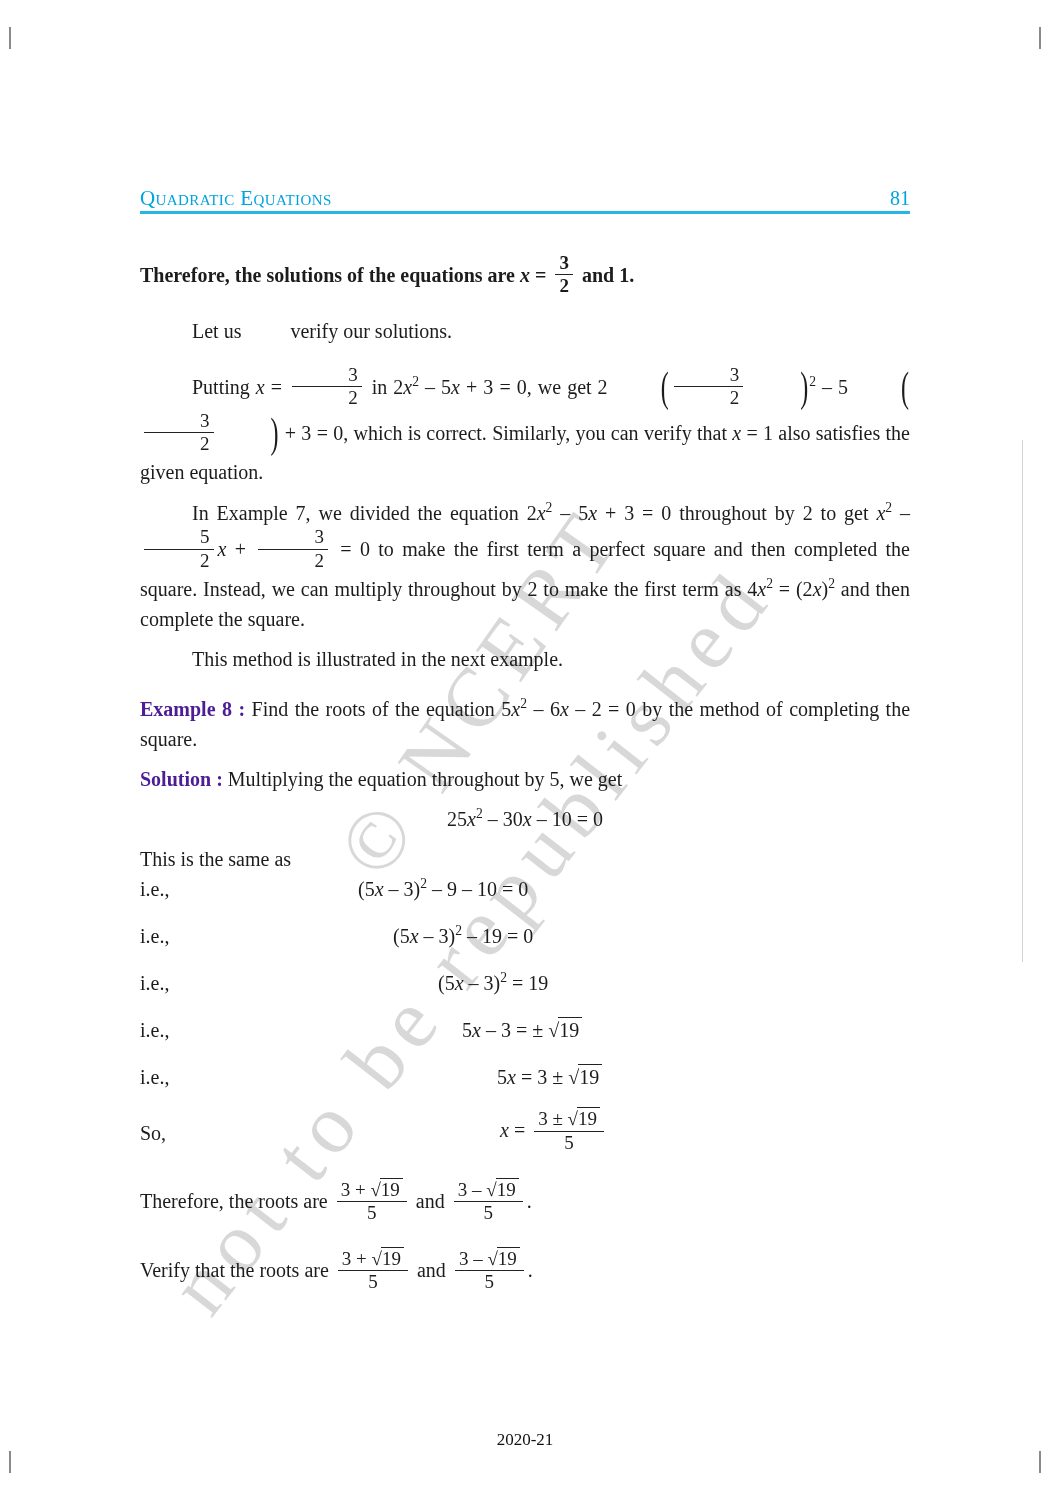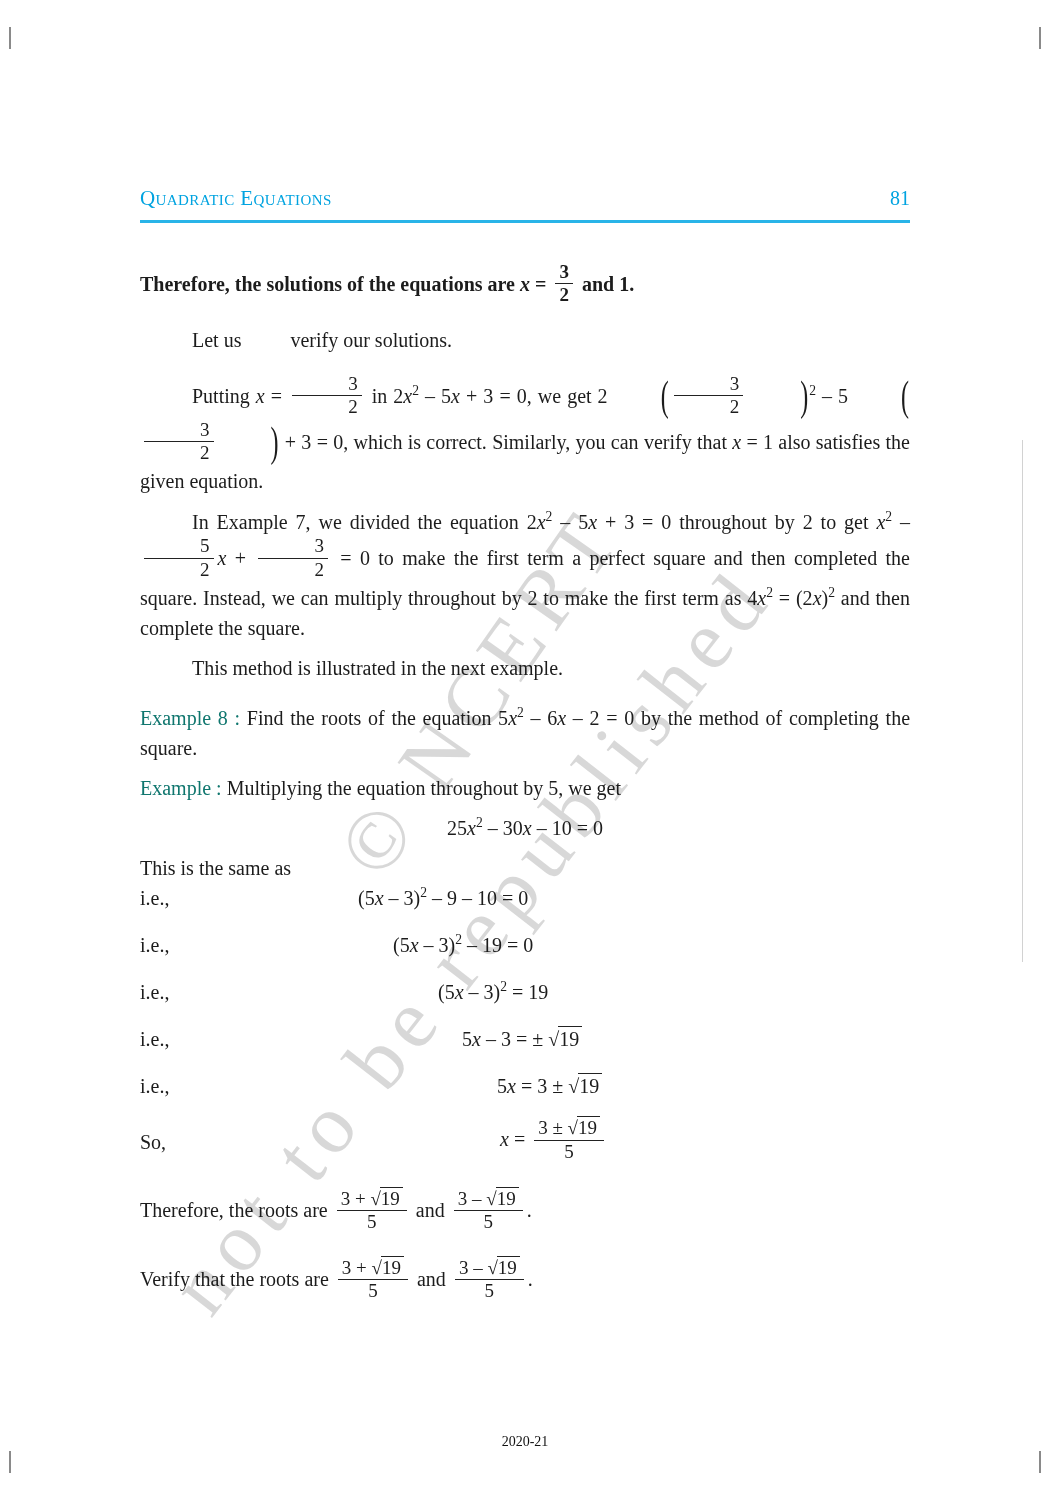--- a/index.html
+++ b/index.html
@@ -32,21 +32,21 @@
   .content-wrap{
     position:absolute;z-index:2;
     left:140px;right:140px;top:186px;
   }
 
   
   .header{
     display:flex;justify-content:space-between;align-items:baseline;
     color:#00a3e0;
     border-bottom:3.5px solid #29b4e8;
-    padding-bottom:9px;
+    padding-bottom:0;
   }
   .header .title{
     font-variant-caps:small-caps;
     font-size:21px;letter-spacing:0.4px;
   }
   .header .pageno{font-size:20px;}
 
   .page-content{margin-top:40px;font-size:20px;line-height:1.5;}
 
   .para{margin:0 0 15px 0;}
@@ -67,42 +67,42 @@
   .para[data-name="para-solution"]{margin-bottom:10px;}
   .para[data-name="eq-times5"]{margin-bottom:10px;}
   .para[data-name="para-same-as"]{margin-bottom:0;}
   .para[data-name="eq-expansion"]{margin-bottom:13px;}
   .para[data-name="eq-step6"]{margin-bottom:24px;}
   .para[data-name="para-roots"]{margin-bottom:22px;}
 
   
   .var{font-style:italic;}
   b{font-weight:normal;margin-left:44px;}
-  .accent{font-weight:normal;color:#0f766e;}
+  .accent{font-weight:bold;color:#4c1d95;}
   sup{font-size:0.68em;line-height:0;}
   .frac{
     display:inline-flex;flex-direction:column;
     vertical-align:middle;text-align:center;
     font-size:0.95em;line-height:1.18;
     margin:0 4px;position:relative;top:-2px;
   }
   .frac .num{display:block;padding:0 4px;border-bottom:1.4px solid #222;}
   .frac .den{display:block;padding:0 4px;}
   .sqrt{white-space:nowrap;}
   .rad-sign{letter-spacing:-1px;}
   .rad{display:inline-block;border-top:1.5px solid #222;padding:1px 3px 0 1px;line-height:1.1;}
   .bigp{
     display:inline-block;transform:scaleY(1.8);
     vertical-align:middle;font-size:1.2em;font-weight:300;
     margin:0 1px;position:relative;top:-2px;
   }
 
   .footer{
     position:absolute;left:0;right:0;bottom:50px;z-index:2;
-    text-align:center;font-size:14px;color:#111;
+    text-align:center;font-size:17px;color:#111;
   }
 </style>
 </head>
 <body>
 
 <div class="page" data-name="textbook-page">
 
   <div class="mark tl" data-name="crop-mark-top-left"></div>
   <div class="mark tr" data-name="crop-mark-top-right"></div>
   <div class="mark bl" data-name="crop-mark-bottom-left"></div>
@@ -137,21 +137,21 @@
           </span><span class="bigp">)</span> + 3 = 0, which is correct. Similarly, you can verify that <span class="var">x</span> = 1 also satisfies the given equation.</div>
         <div class="para body indent" data-name="para-example7">In Example 7, we divided the equation 2<span class="var">x</span><sup>2</sup> – 5<span class="var">x</span> + 3 = 0 throughout by 2 to get <span class="var">x</span><sup>2</sup> – <span class="frac">
             <span class="num">5</span>
             <span class="den">2</span>
           </span><span class="var">x</span> + <span class="frac">
             <span class="num">3</span>
             <span class="den">2</span>
           </span> = 0 to make the first term a perfect square and then completed the square. Instead, we can multiply throughout by 2 to make the first term as 4<span class="var">x</span><sup>2</sup> = (2<span class="var">x</span>)<sup>2</sup> and then complete the square.</div>
         <div class="para body indent" data-name="para-method">This method is illustrated in the next example.</div>
         <div class="para body" data-name="para-example8"><span class="accent">Example 8 : </span>Find the roots of the equation 5<span class="var">x</span><sup>2</sup> – 6<span class="var">x</span> – 2 = 0 by the method of completing the square.</div>
-        <div class="para body" data-name="para-solution"><span class="accent">Example : </span>Multiplying the equation throughout by 5, we get</div>
+        <div class="para body" data-name="para-solution"><span class="accent">Solution : </span>Multiplying the equation throughout by 5, we get</div>
         <div class="para center" data-name="eq-times5">25<span class="var">x</span><sup>2</sup> – 30<span class="var">x</span> – 10 = 0</div>
         <div class="para body" data-name="para-same-as">This is the same as</div>
         <div class="para labeled" data-name="eq-step1"><span class="label" data-name="equation-label">i.e.,</span><span class="eq" data-name="equation" style="margin-left: 218px;">(5<span class="var">x</span> – 3)<sup>2</sup> – 9 – 10 = 0</span></div>
         <div class="para labeled" data-name="eq-step2"><span class="label" data-name="equation-label">i.e.,</span><span class="eq" data-name="equation" style="margin-left: 253px;">(5<span class="var">x</span> – 3)<sup>2</sup> – 19 = 0</span></div>
         <div class="para labeled" data-name="eq-step3"><span class="label" data-name="equation-label">i.e.,</span><span class="eq" data-name="equation" style="margin-left: 298px;">(5<span class="var">x</span> – 3)<sup>2</sup> = 19</span></div>
         <div class="para labeled" data-name="eq-step4"><span class="label" data-name="equation-label">i.e.,</span><span class="eq" data-name="equation" style="margin-left: 322px;">5<span class="var">x</span> – 3 = ± <span class="sqrt"><span class="rad-sign">√</span><span class="rad">19</span></span></span></div>
         <div class="para labeled" data-name="eq-step5"><span class="label" data-name="equation-label">i.e.,</span><span class="eq" data-name="equation" style="margin-left: 357px;">5<span class="var">x</span> = 3 ± <span class="sqrt"><span class="rad-sign">√</span><span class="rad">19</span></span></span></div>
         <div class="para labeled" data-name="eq-step6"><span class="label" data-name="equation-label">So,</span><span class="eq" data-name="equation" style="margin-left: 360px;"><span class="var">x</span> = <span class="frac">
               <span class="num">3 ± <span class="sqrt"><span class="rad-sign">√</span><span class="rad">19</span></span></span>
               <span class="den">5</span>

